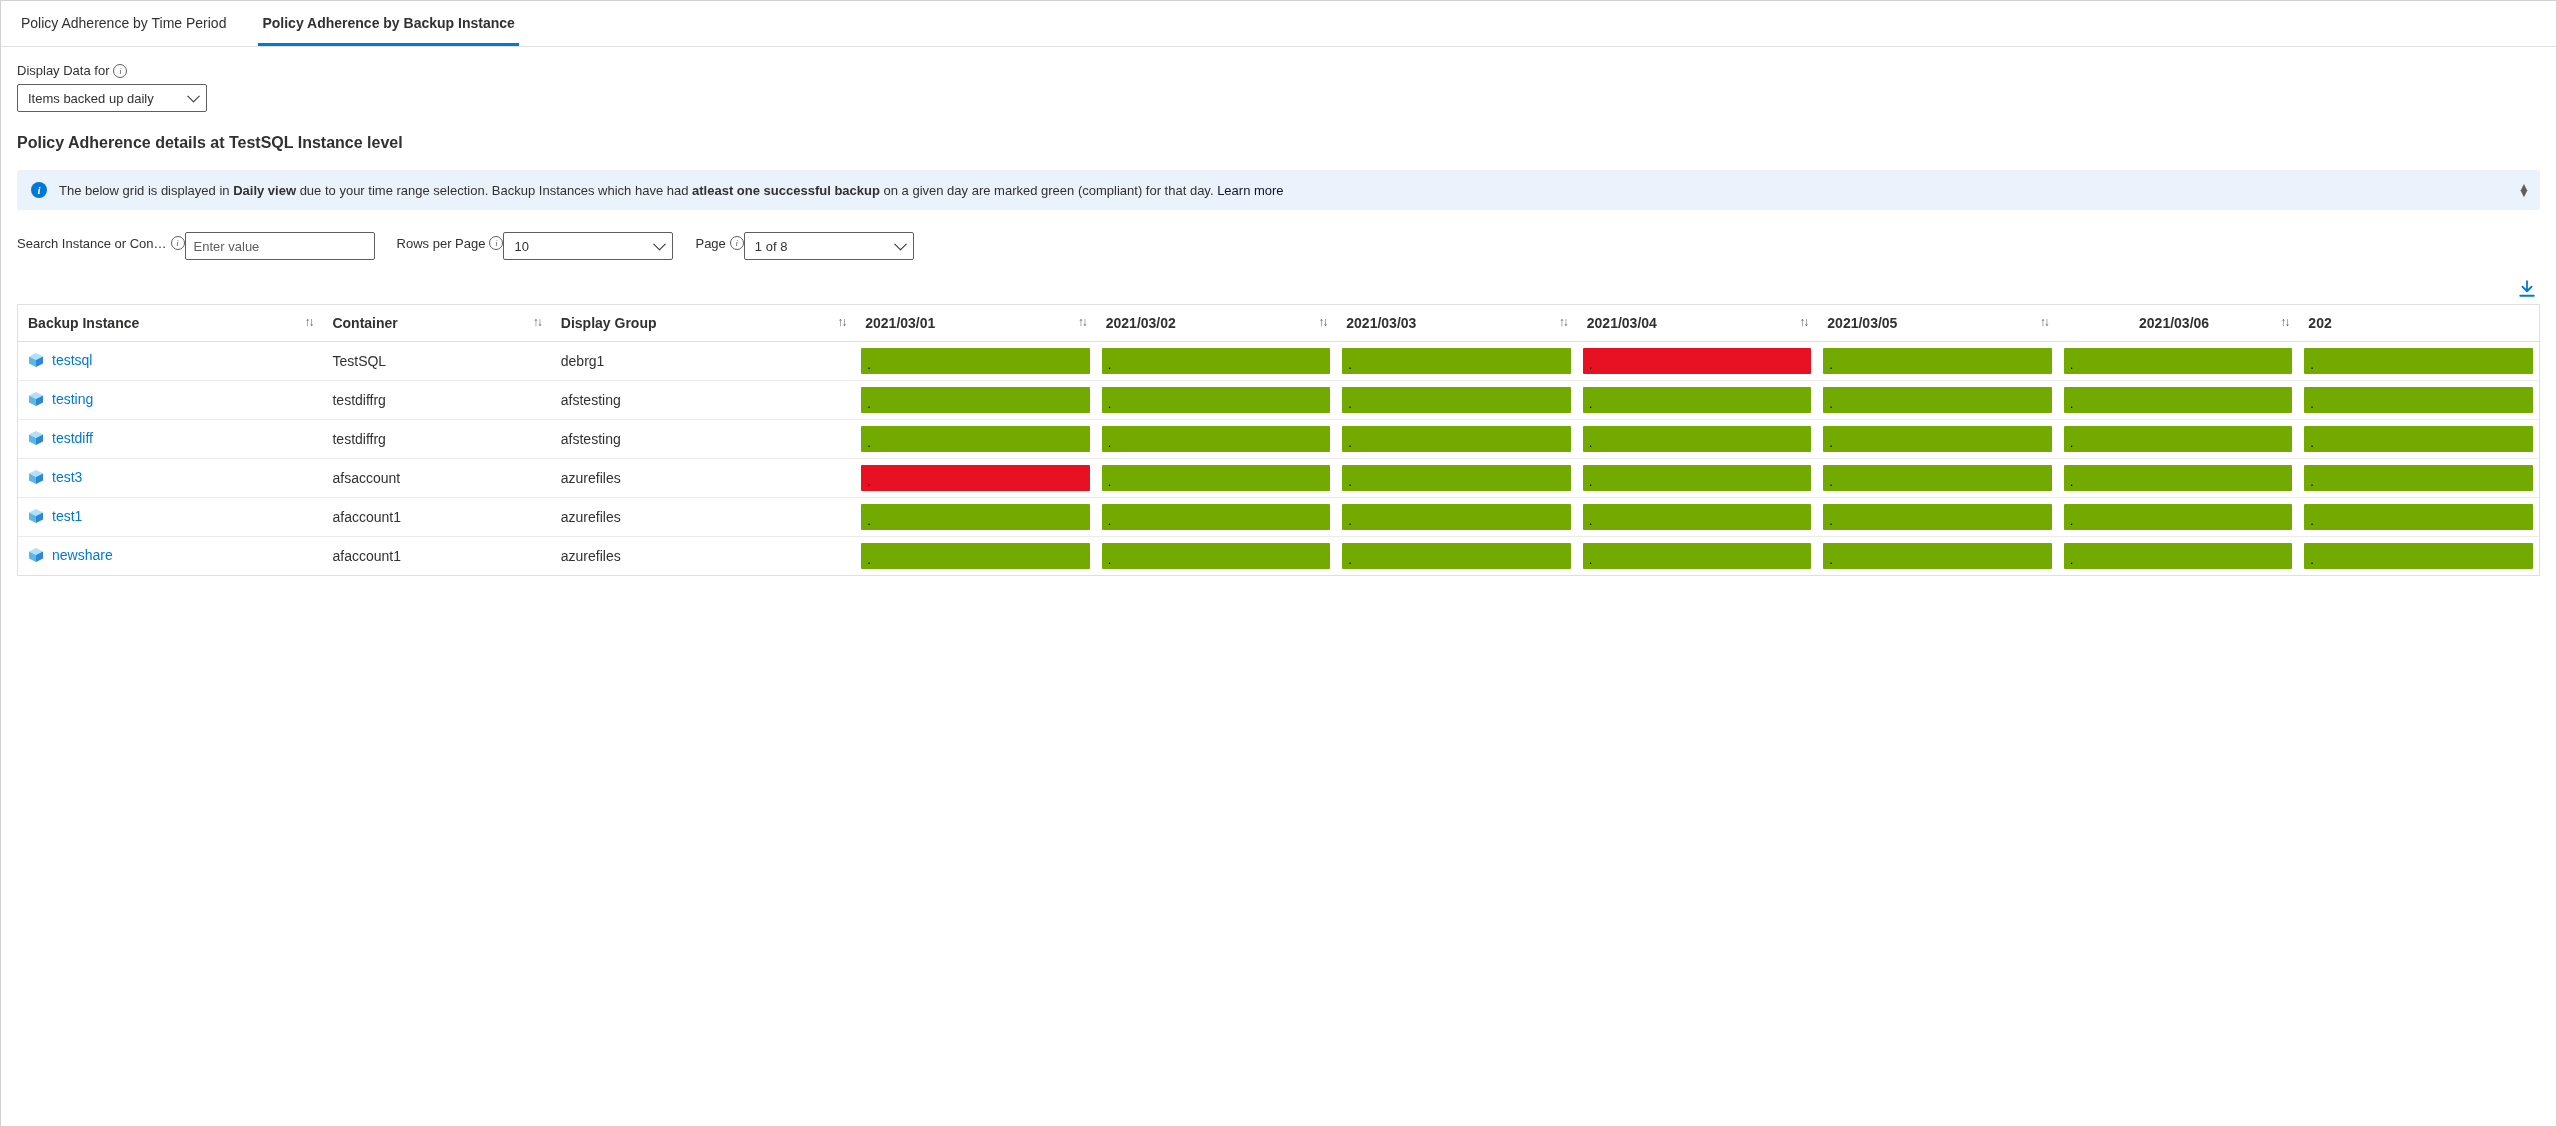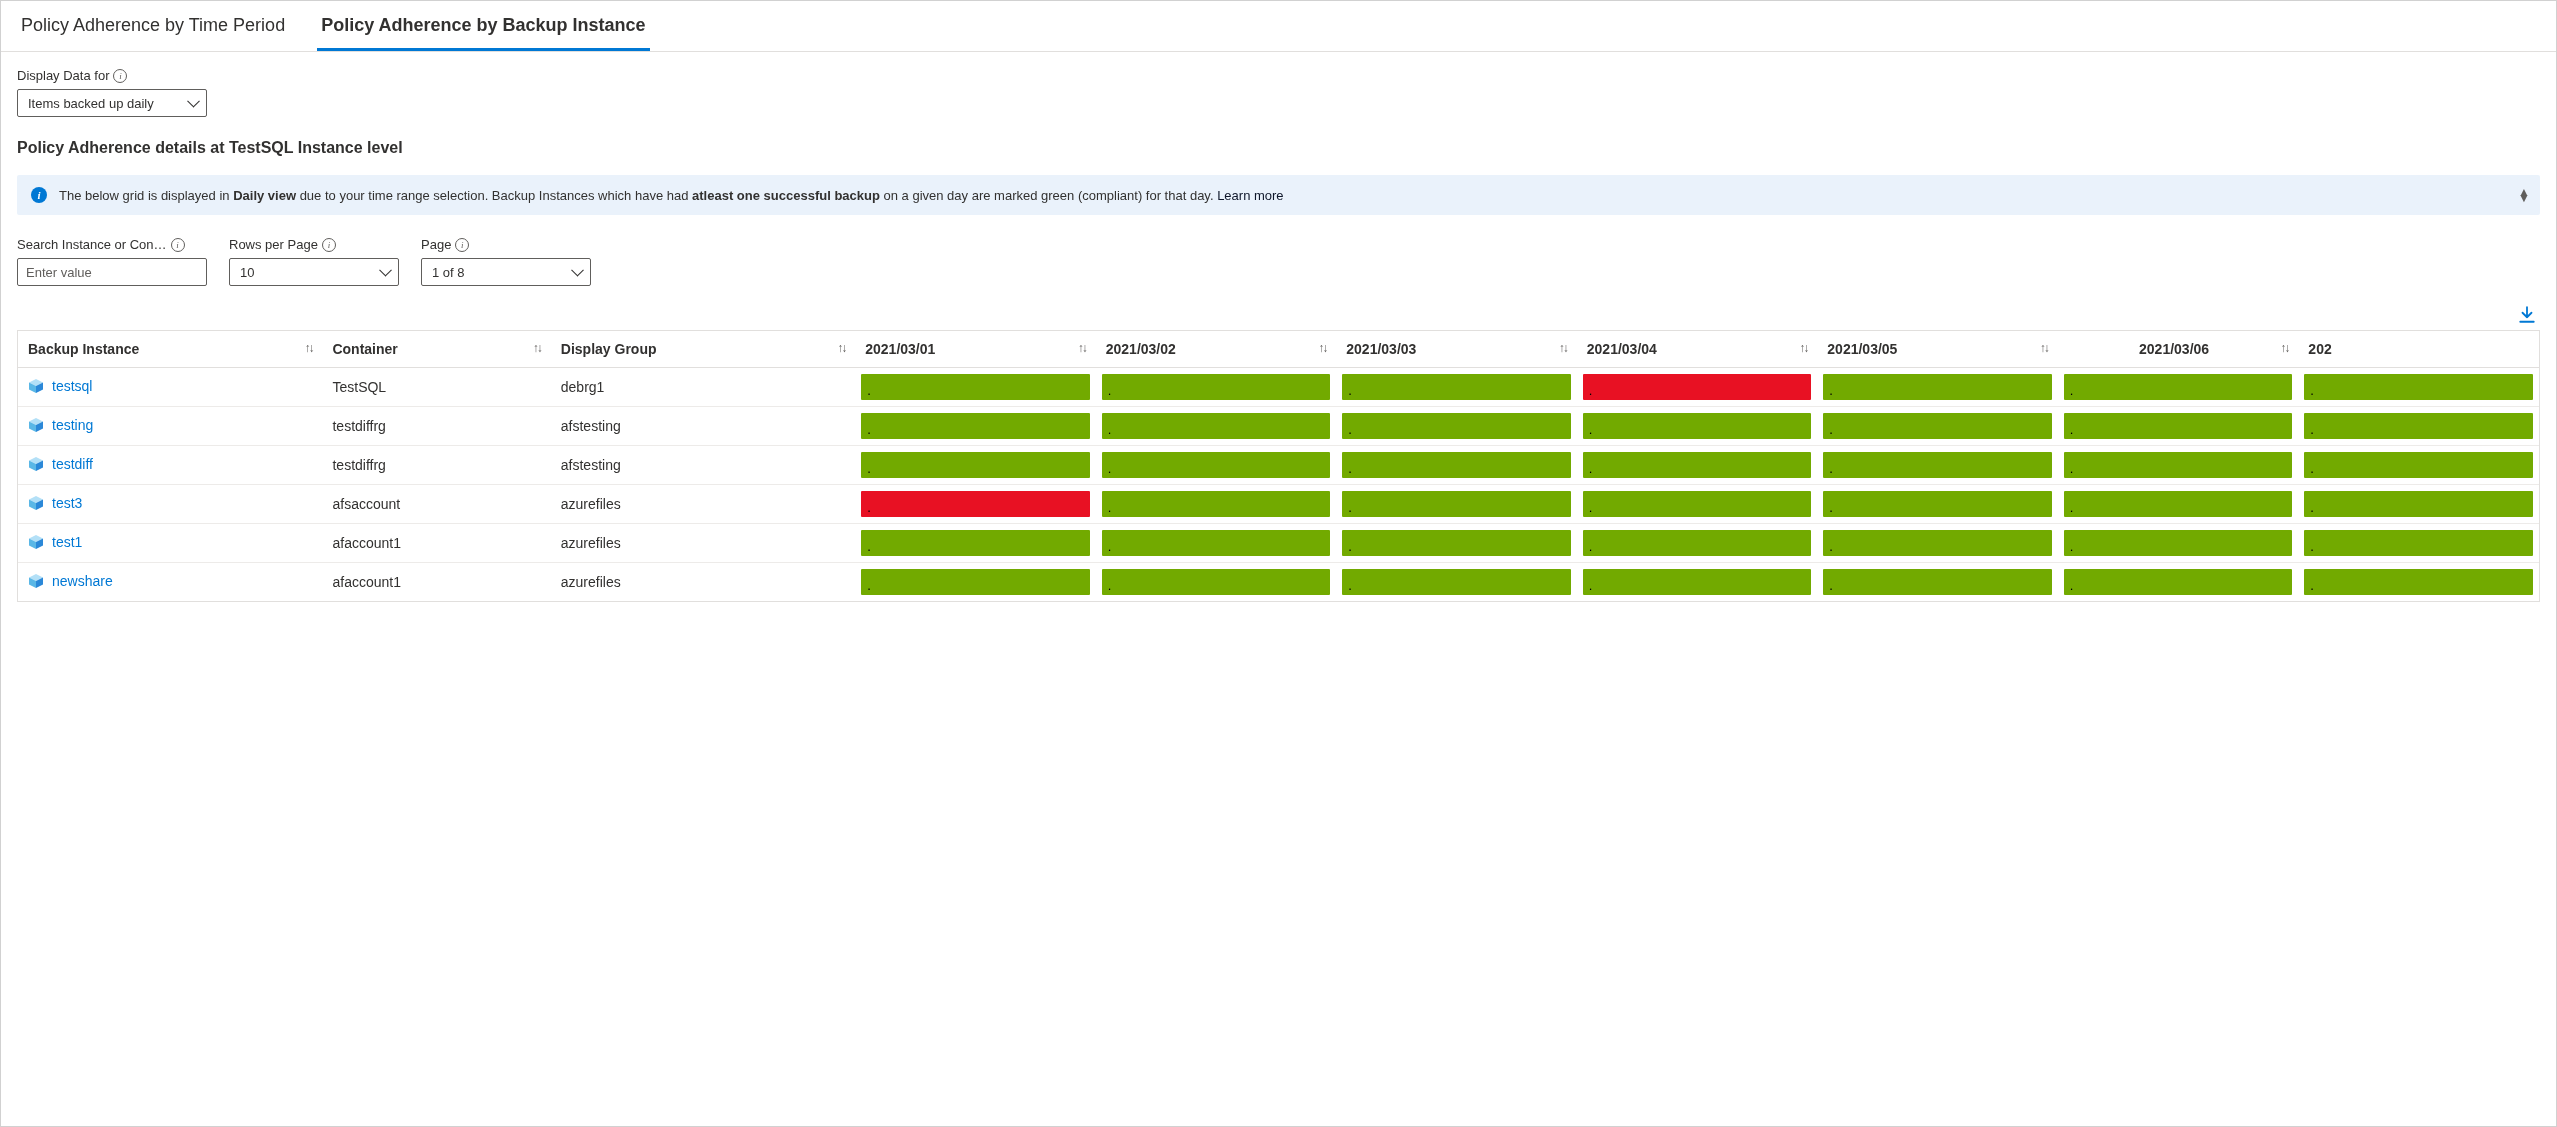--- a/index.html
+++ b/index.html
@@ -18,21 +18,21 @@
   }
   
   .tabs {
     display: flex;
     gap: 28px;
     padding: 0 16px;
     border-bottom: 1px solid #e1dfdd;
   }
   .tab {
     padding: 14px 4px 12px 4px;
-    font-size: 18px;
+    font-size: 14px;
     color: #323130;
     border-bottom: 3px solid transparent;
     cursor: pointer;
   }
   .tab.active {
     font-weight: 600;
     border-bottom-color: #0078d4;
     color: #323130;
   }
 
@@ -139,21 +139,21 @@
     font-size: 12px;
     line-height: 6px;
   }
 
   
   .filters {
     display: flex;
     gap: 22px;
     padding: 4px 16px 16px 16px;
   }
-  .filter-col { display: flex; flex-direction: column; }
+  .filter-col { display: flex; flex-direction: row; }
   .filter-col .field-label { font-size: 13px; }
 
   
   .download-row {
     display: flex;
     justify-content: flex-end;
     padding: 4px 20px 6px 16px;
   }
   .download-row svg { cursor: pointer; }
 

